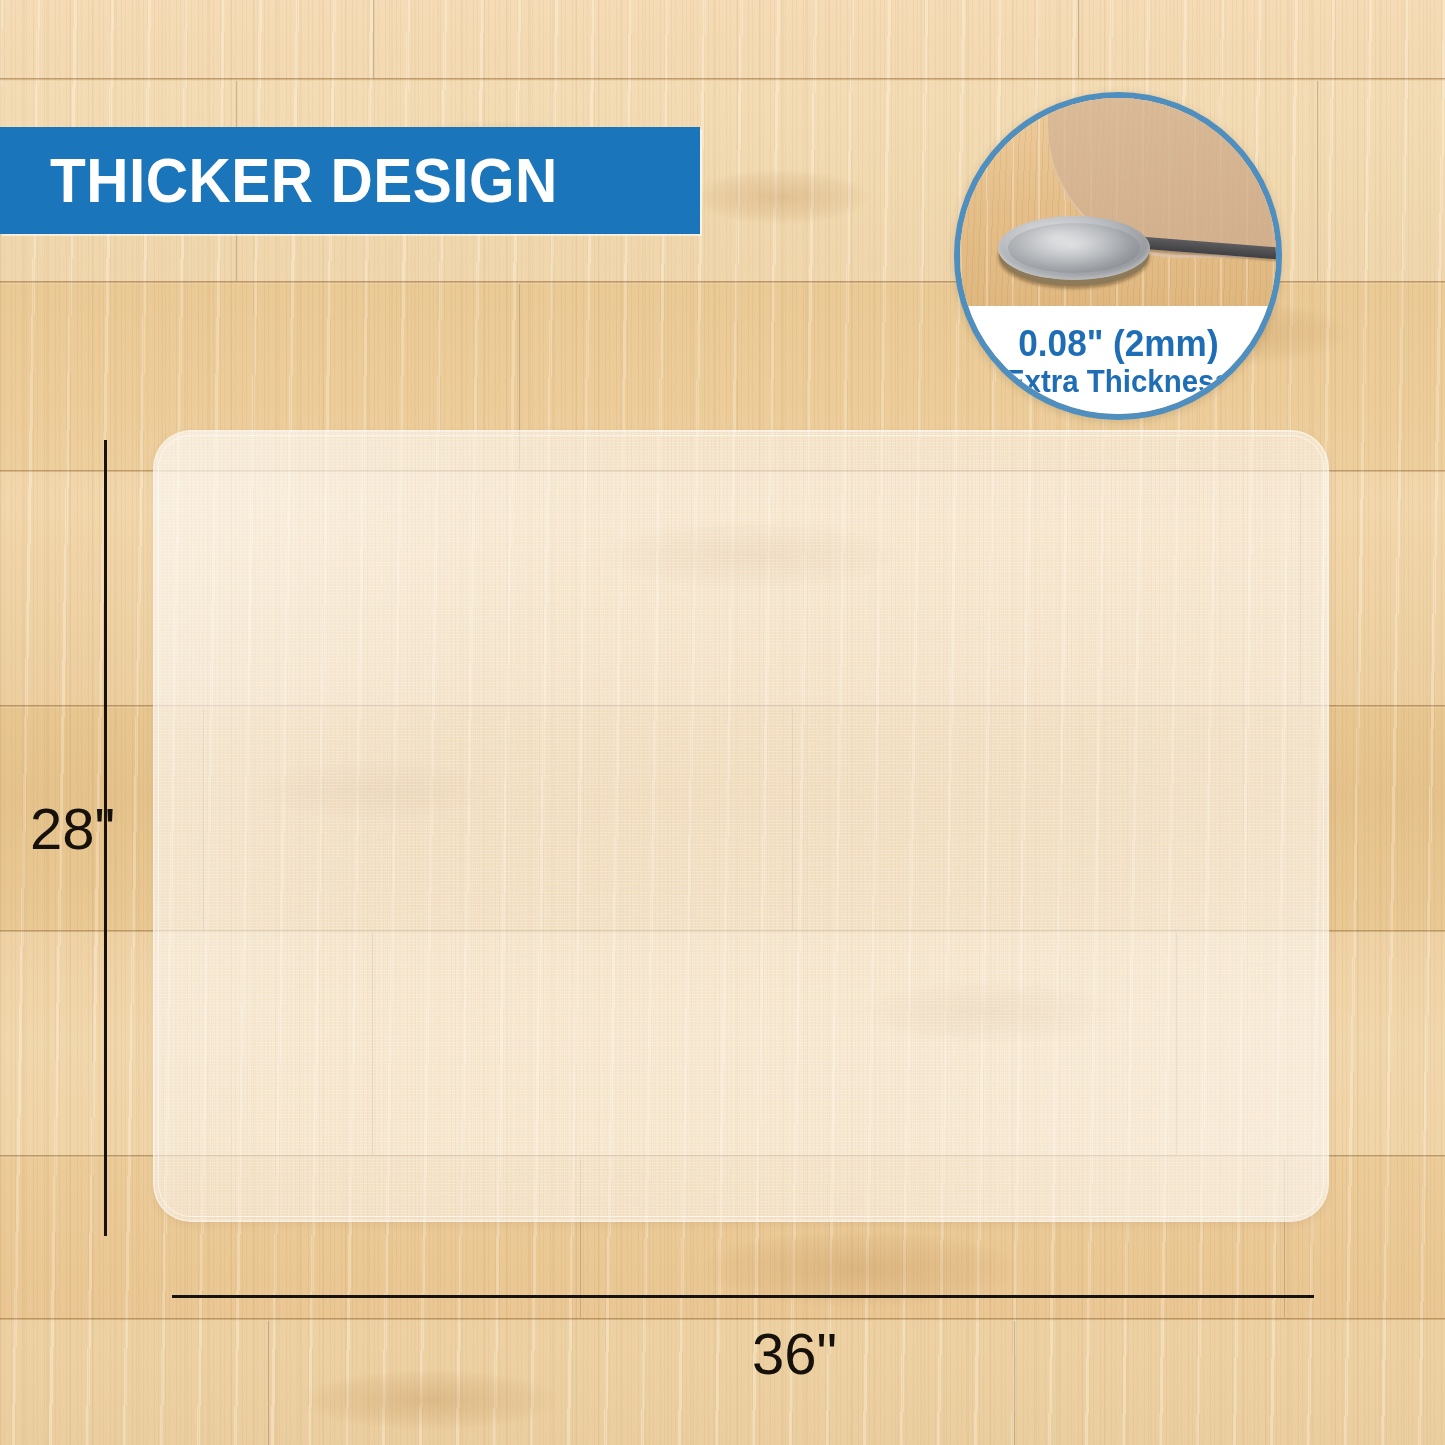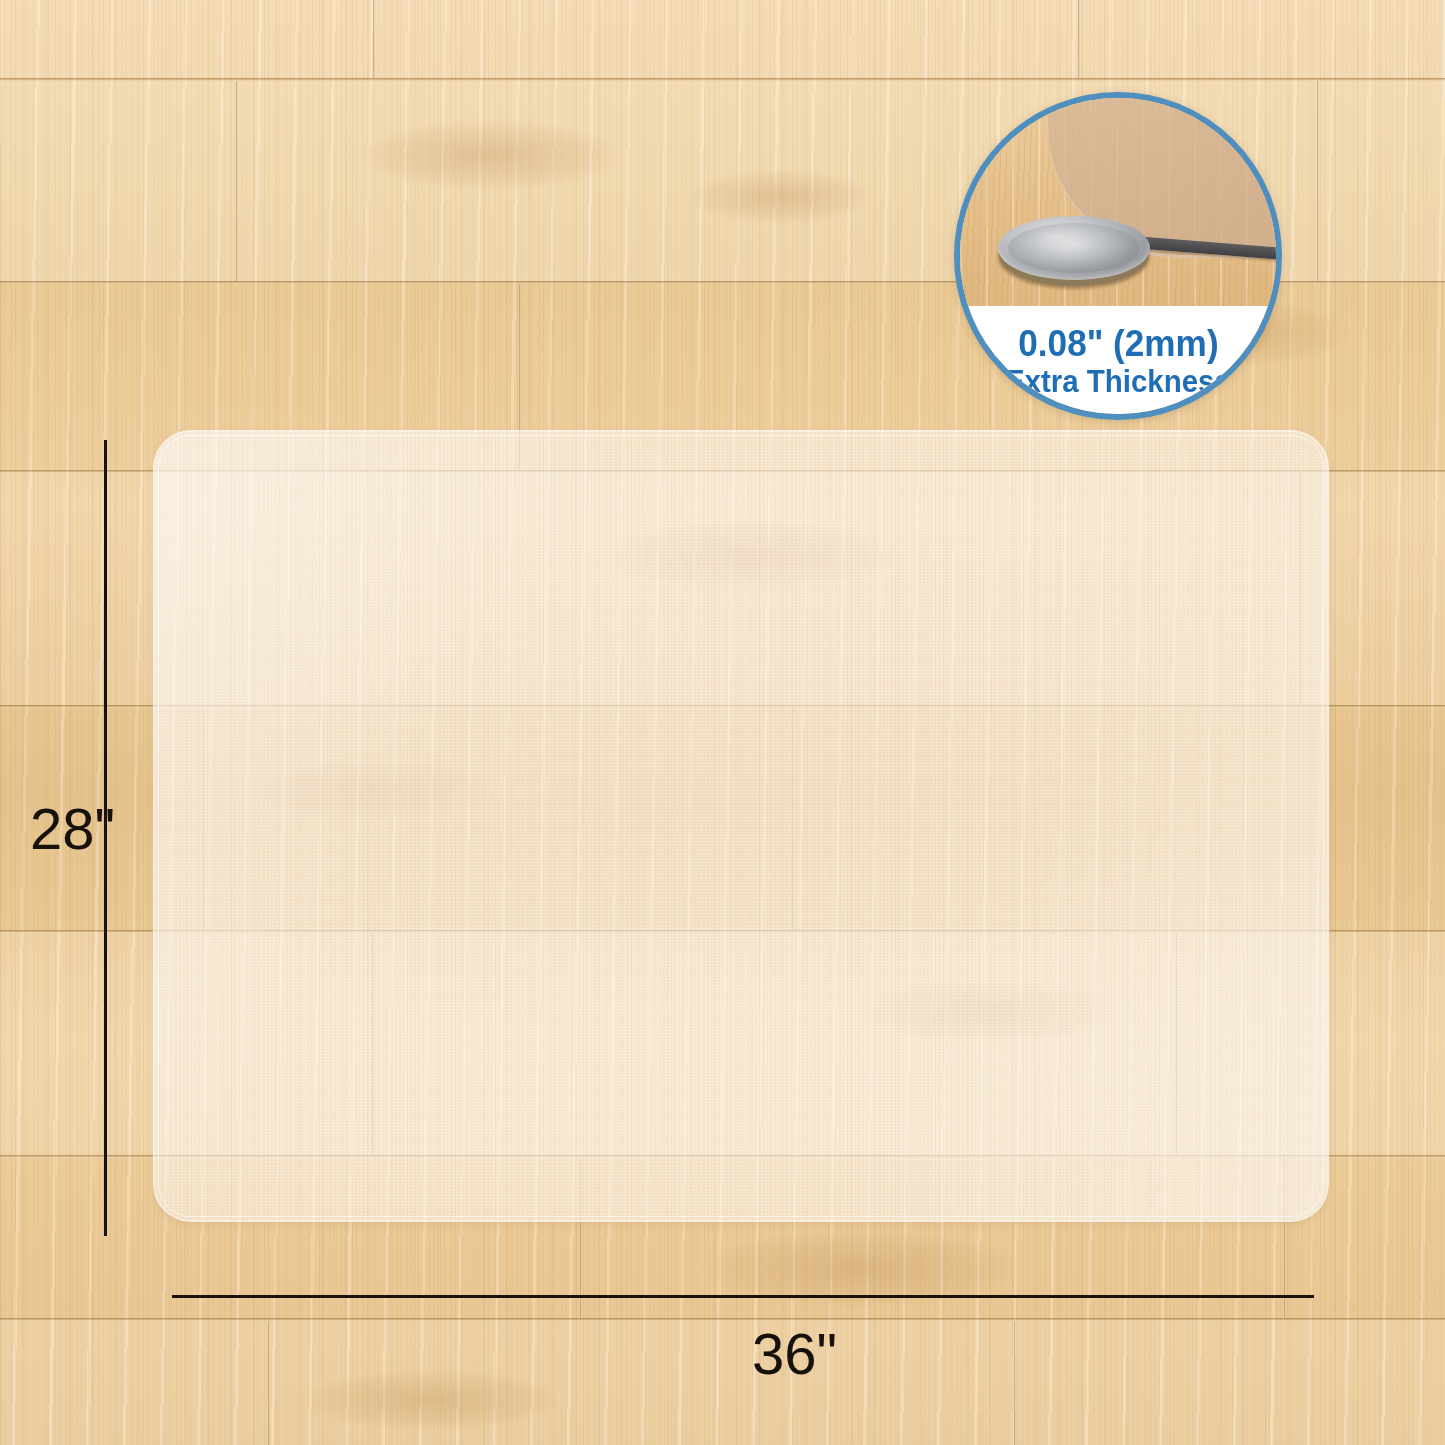--- a/index.html
+++ b/index.html
@@ -204,20 +204,23 @@
     <div class="knot" style="left:300px;top:1370px;width:260px;height:60px;"></div>
   </div>
 
   <div id="mat">
     <div class="haze"></div>
     <div class="texture"></div>
     <div class="sheen"></div>
     <div class="inner-edge"></div>
   </div>
 
+  <div id="banner">
+    <div class="txt">THICKER DESIGN</div>
+  </div>
 
   <div id="badge">
     <div class="photo">
       <div class="slab"></div>
       <div class="slab-edge"></div>
       <div class="coin"></div>
     </div>
     <div class="label">
       <div class="l1">0.08" (2mm)</div>
       <div class="l2">Extra Thickness</div>

